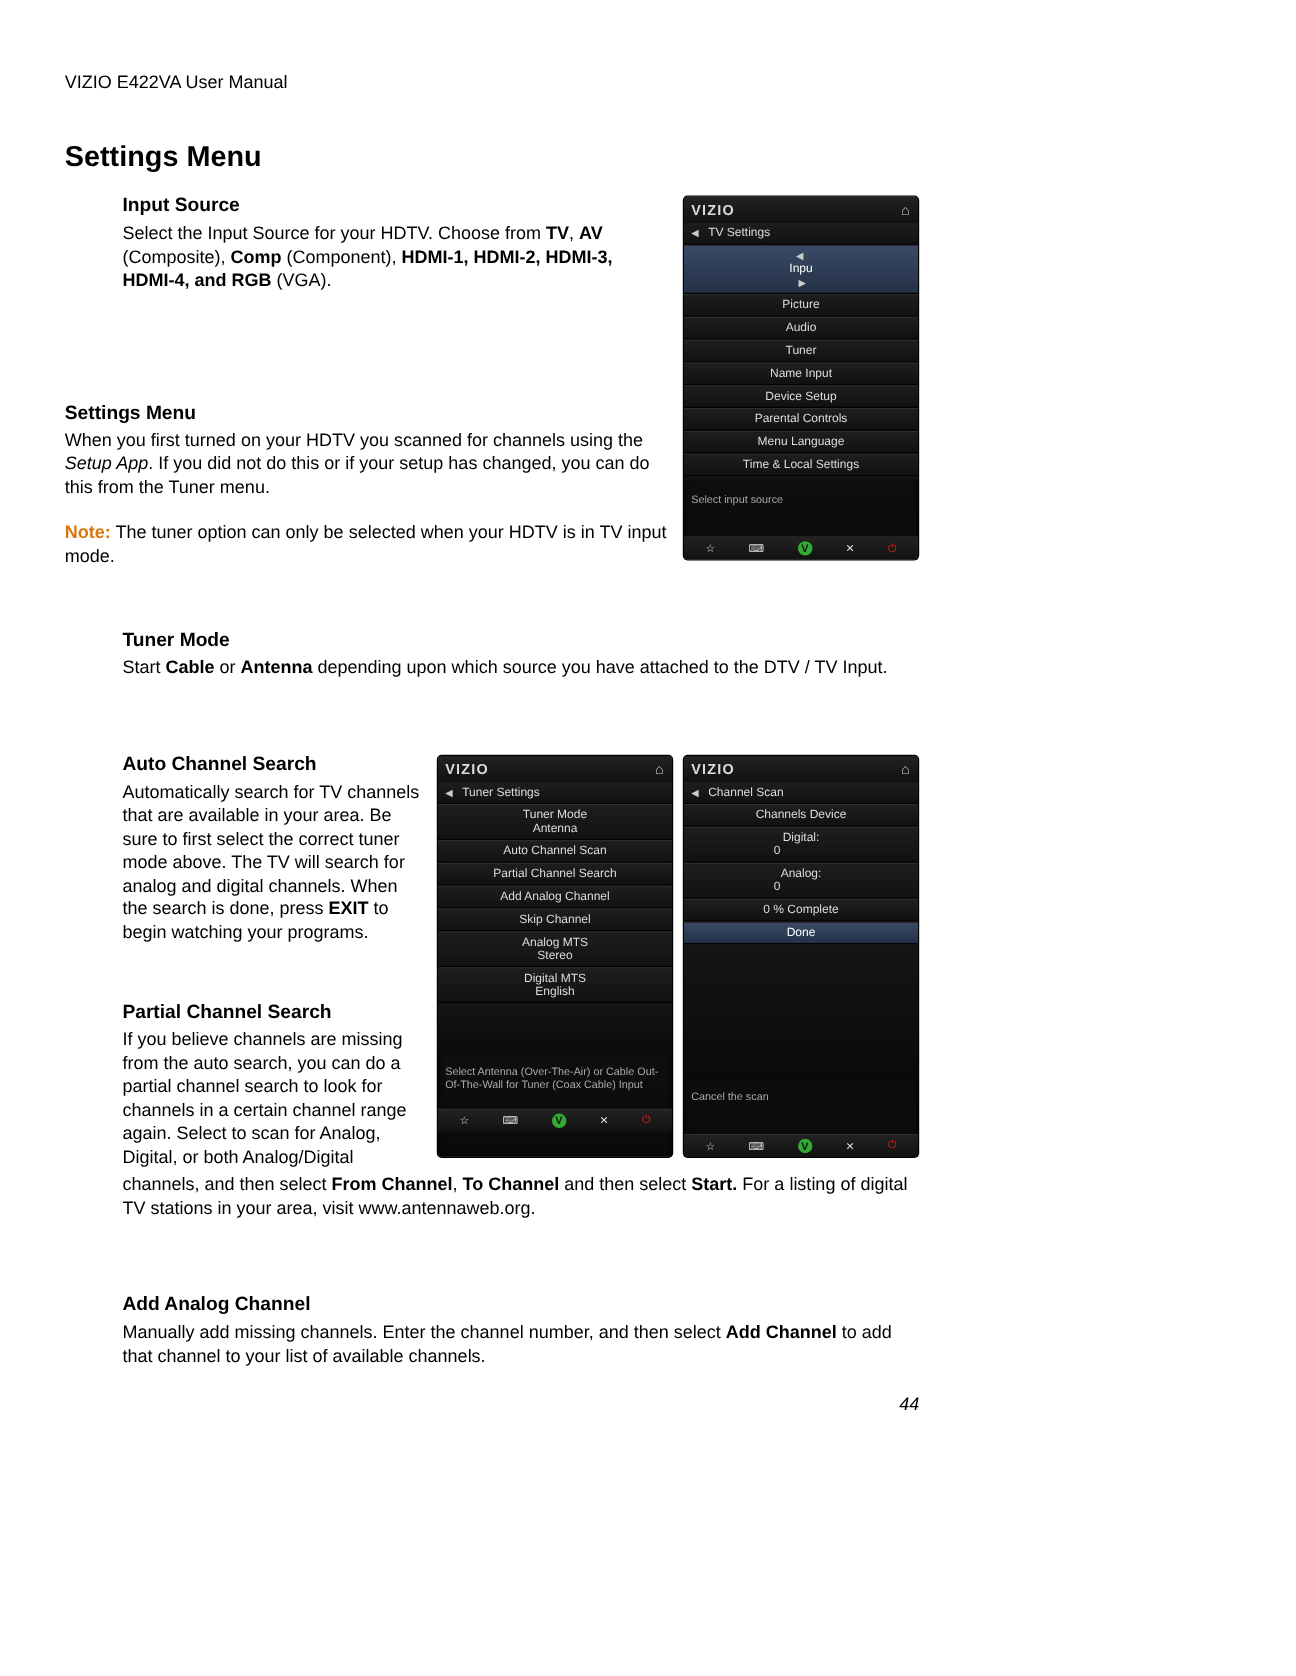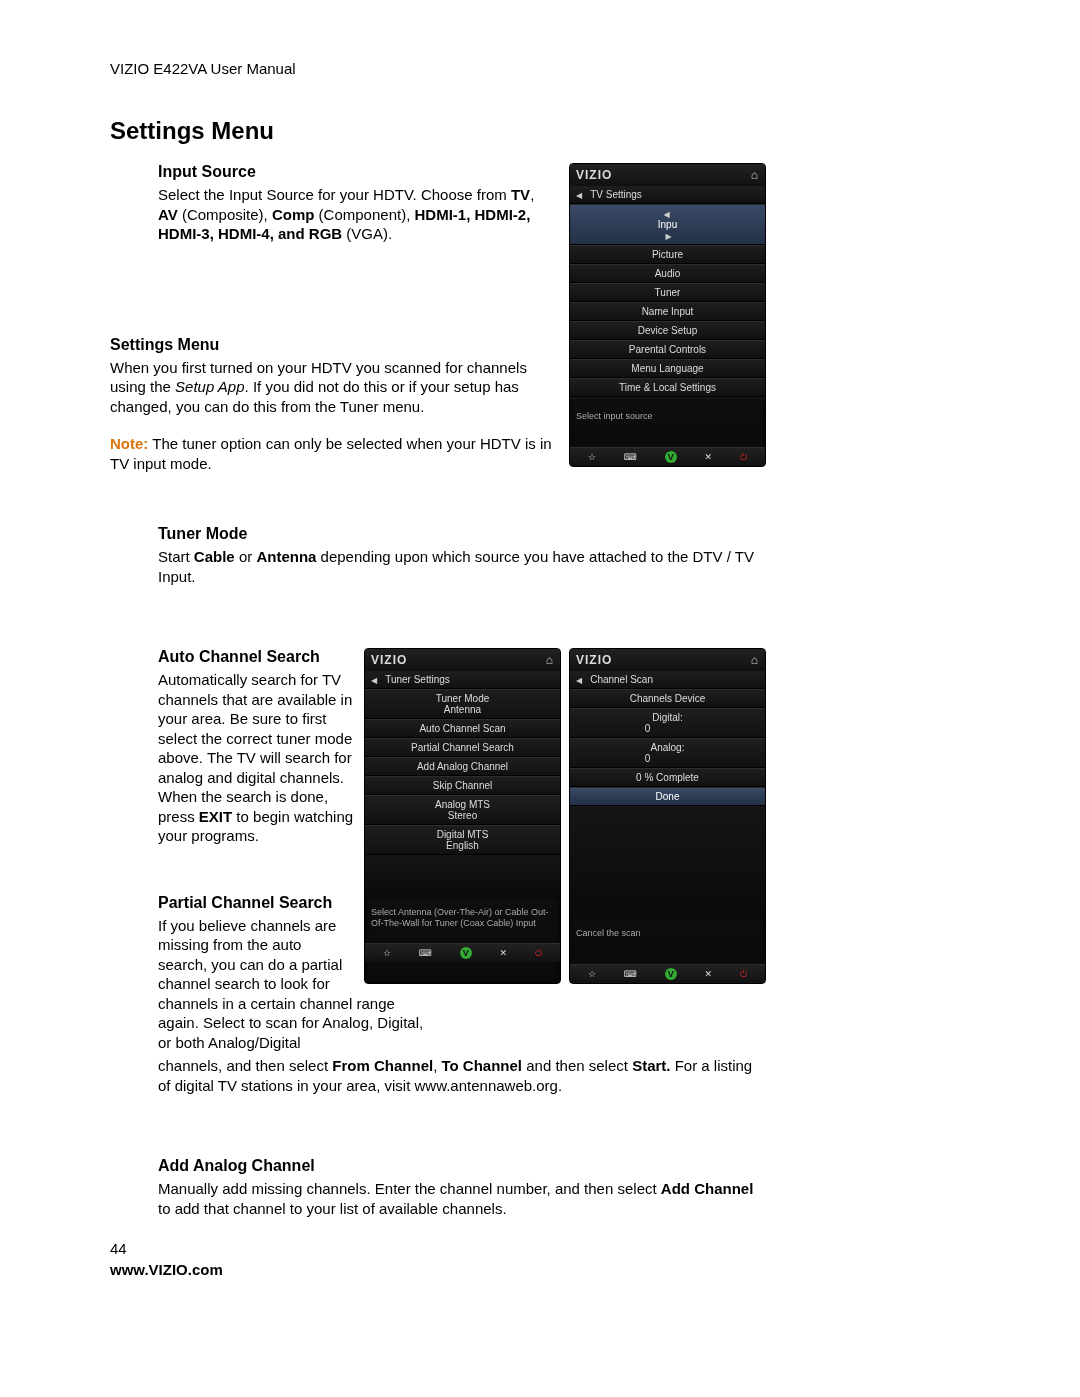--- a/index.html
+++ b/index.html
@@ -6,21 +6,21 @@
     margin: 0;
     font-family: Arial, Helvetica, sans-serif;
     font-size: 15px;
     color: #000;
     background: #fff;
     width: 1080px;
   }
   .page {
     box-sizing: border-box;
     width: 876px;
-    padding: 60px 110px 40px 110px;
+    padding: 60px 110px 40px 54px;
   }
   .header {
     font-size: 15px;
     margin-bottom: 40px;
   }
   h1 {
     font-size: 24px;
     font-weight: bold;
     margin: 0 0 18px 0;
   }
@@ -99,22 +99,23 @@
     display: flex;
     gap: 8px;
     margin-left: 10px;
     margin-bottom: 6px;
   }
   .panels-wrap .tv-panel { float:none; margin:0; }
 
   .clear { clear:both; }
 
   .footer {
-    text-align:left;
+    text-align:right;
     margin-top:20px;
+    font-style:italic;
   }
   .footer .pg { margin-bottom:4px; }
   .footer .url { font-weight:bold; }
 </style>
 </head>
 <body>
 
 <div class="page">
   <div class="header">VIZIO E422VA User Manual</div>
 
@@ -305,15 +306,14 @@
 
   <div class="section indent">
     <h2>Add Analog Channel</h2>
     <p>
       <span>Manually add missing channels. Enter the channel number, and then select </span><b>Add Channel</b><span> to add that channel to your list of available channels.</span>
     </p>
   </div>
 
   <div class="footer">
     <div class="pg">44</div>
-    <div class="url">www.VIZIO.com</div>
   </div>
 </div>
 
 </body></html>

